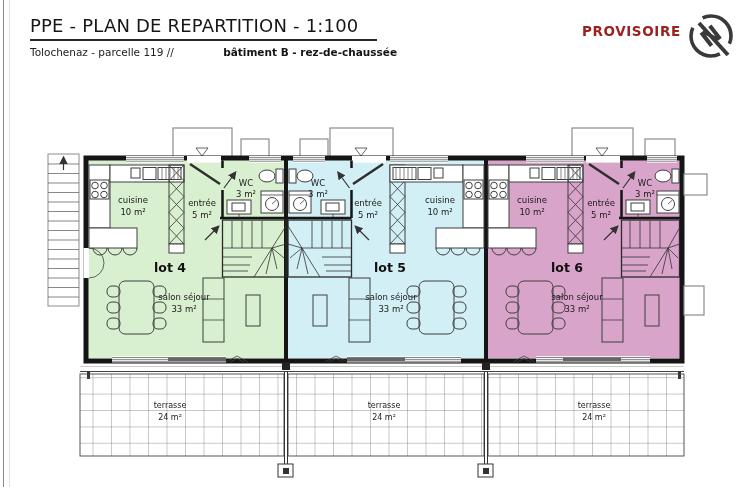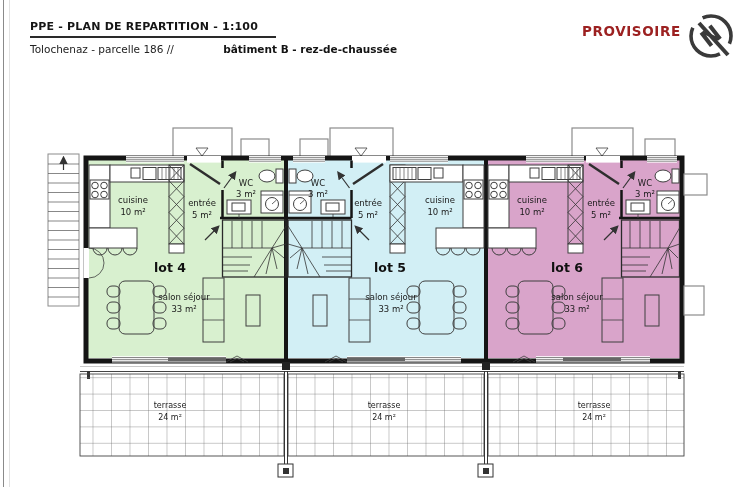--- a/index.html
+++ b/index.html
@@ -2,21 +2,21 @@
 <html><head>
 <meta charset="utf-8">
 <style>
   html,body{margin:0;padding:0;background:#fff;}
   .page{position:relative;width:750px;height:487px;background:#ffffff;overflow:hidden;
         font-family:"DejaVu Sans","Liberation Sans",sans-serif;}
   .page-edge{position:absolute;left:3px;top:0;bottom:0;width:1px;background:#8a8a8a;}
   .page-edge2{position:absolute;left:9px;top:0;bottom:0;width:1px;background:#e2e2e2;}
 
   .header{position:absolute;left:30px;top:15px;}
-  .title{font-size:11px;font-weight:bold;color:#161616;letter-spacing:.2px;
+  .title{font-size:18px;font-weight:normal;color:#161616;letter-spacing:.2px;
          display:inline-block;border-bottom:2px solid #2a2a2a;padding:0 18px 3px 0;text-align:right;}
   .subtitle{margin-top:5px;font-size:10.5px;color:#222;}
   .subtitle b{color:#141414;margin-left:46px;}
 
   .status-svg{position:absolute;left:582px;top:20px;width:120px;height:22px;}
   .status-txt{font-size:13.5px;font-weight:bold;letter-spacing:.6px;
               font-family:"DejaVu Sans","Liberation Sans",sans-serif;}
 
   .compass{position:absolute;left:686px;top:11px;width:50px;height:50px;}
 
@@ -388,21 +388,21 @@
         <path d="M484.5 371V464 M487.5 371V464" stroke="#333" stroke-width="1" fill="none"></path>
         <rect x="478" y="464" width="15" height="13" fill="#fff" stroke="#333" stroke-width="1"></rect>
         <rect x="483" y="468" width="6" height="6" fill="#333"></rect>
       </g>
     </g>
   </svg>
 
   <div class="header">
     <div class="title">PPE - PLAN DE REPARTITION - 1:100</div>
     <div class="subtitle">
-      <span>Tolochenaz - parcelle 186 // </span><b>bâtiment B - rez-de-chaussée</b>
+      <span>Tolochenaz - parcelle 119 // </span><b>bâtiment B - rez-de-chaussée</b>
     </div>
   </div>
 
   <svg class="status-svg" viewBox="0 0 120 22">
     <text class="status-txt" x="0" y="16" fill="#9c2121">PROVISOIRE</text>
   </svg>
 
   <svg class="compass" viewBox="0 0 50 50">
     <circle cx="25" cy="25" r="20" fill="none" stroke="#3a3a3a" stroke-width="3.6" stroke-dasharray="8 14 49 14 40.6"></circle>
     <text x="25" y="33" font-size="23" font-weight="bold" fill="#3a3a3a" text-anchor="middle" transform="rotate(-38 25 25)">N</text>

